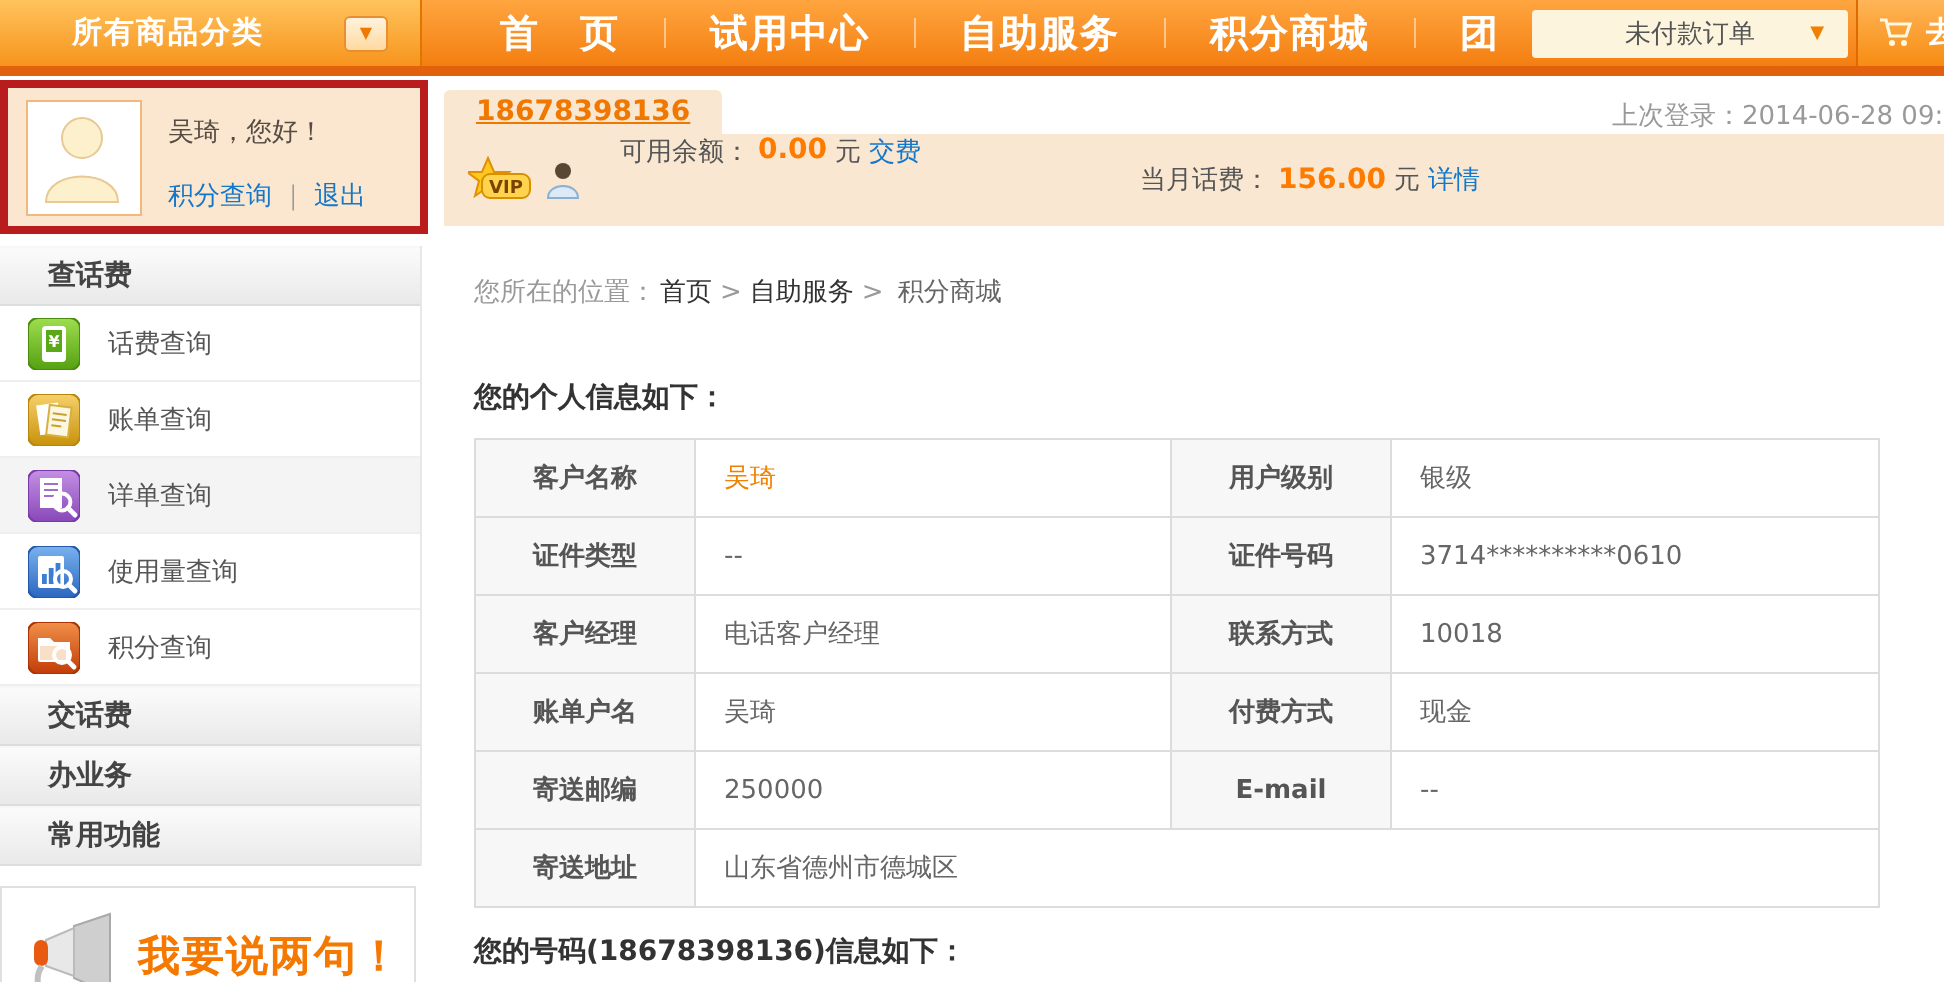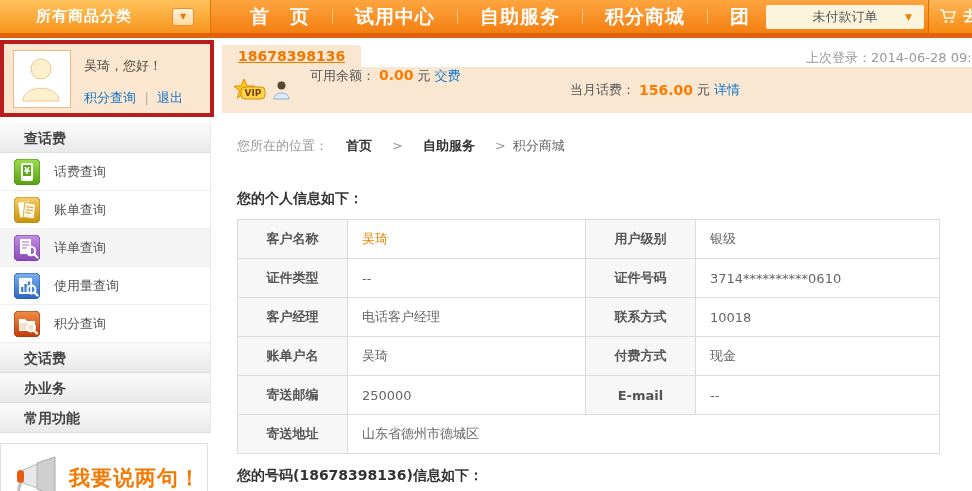--- a/index.html
+++ b/index.html
@@ -51,21 +51,21 @@
   .vipicon{position:absolute;left:12px;top:11px;}
   .personicon{position:absolute;left:50px;top:13px;}
   .balgroup{position:absolute;left:88px;top:0;height:46px;display:flex;align-items:flex-start;}
   .mongroup{position:absolute;left:348px;top:0;height:46px;display:flex;align-items:center;}
   .grp-label{font-size:13px;color:#555;}
   .grp-value{font-size:14px;font-weight:bold;color:#ff7b00;margin:0 4px;}
   .grp-unit{font-size:13px;color:#555;}
   .grp-link{font-size:13px;color:#1577c9;margin-left:4px;text-decoration:none;cursor:pointer;}
   
   .breadcrumb{position:absolute;left:237px;top:137px;font-size:13px;color:#999;}
-  .breadcrumb .bc-link{color:#333;font-weight:bold;cursor:pointer;margin:0 18px;}
+  .breadcrumb .bc-link{color:#333;font-weight:normal;cursor:pointer;margin:0 2px;}
   .breadcrumb .bc-sep{color:#999;margin:0 2px;}
   .breadcrumb .bc-cur{color:#666;margin-left:5px;}
   .h-section{position:absolute;font-size:14px;font-weight:bold;color:#333;}
   .h-personal{left:237px;top:190px;}
   .h-number{left:237px;top:467px;}
   .info-table{position:absolute;left:237px;top:219px;width:702px;border-collapse:collapse;table-layout:fixed;}
   .info-table td{border:1px solid #dcdcdc;height:36px;font-size:13px;}
   .info-table td.lbl{background:#f7f7f7;text-align:center;font-weight:bold;color:#555;}
   .info-table td.val{padding-left:14px;color:#666;}
   .info-table td.val.orange{color:#f08200;}

